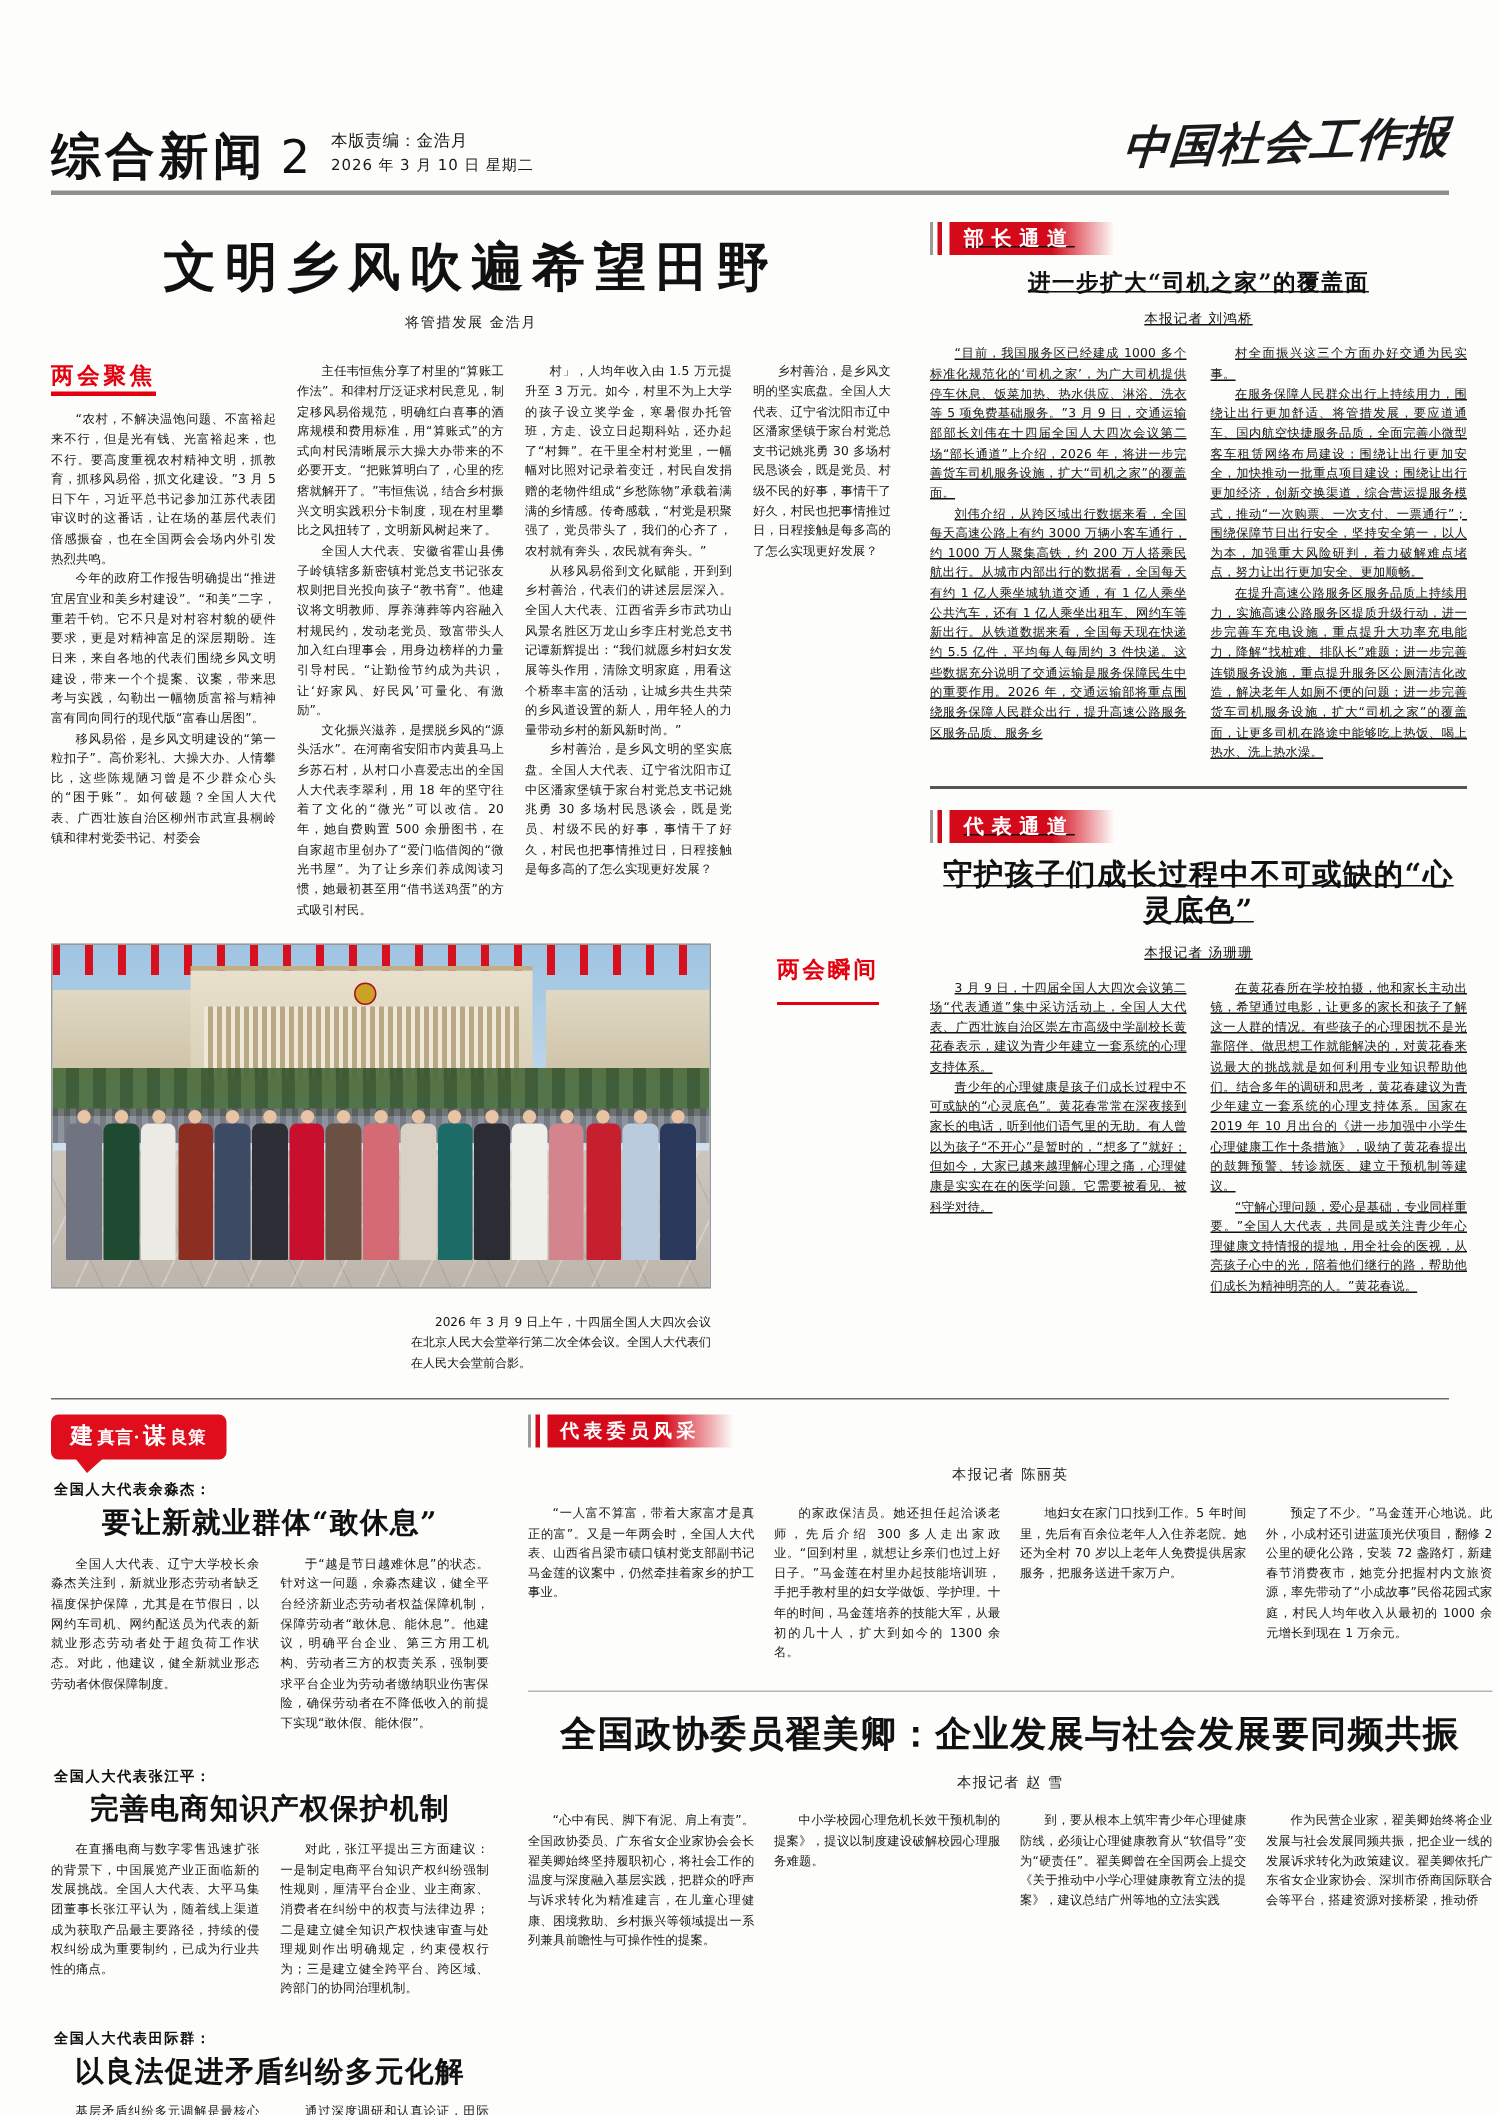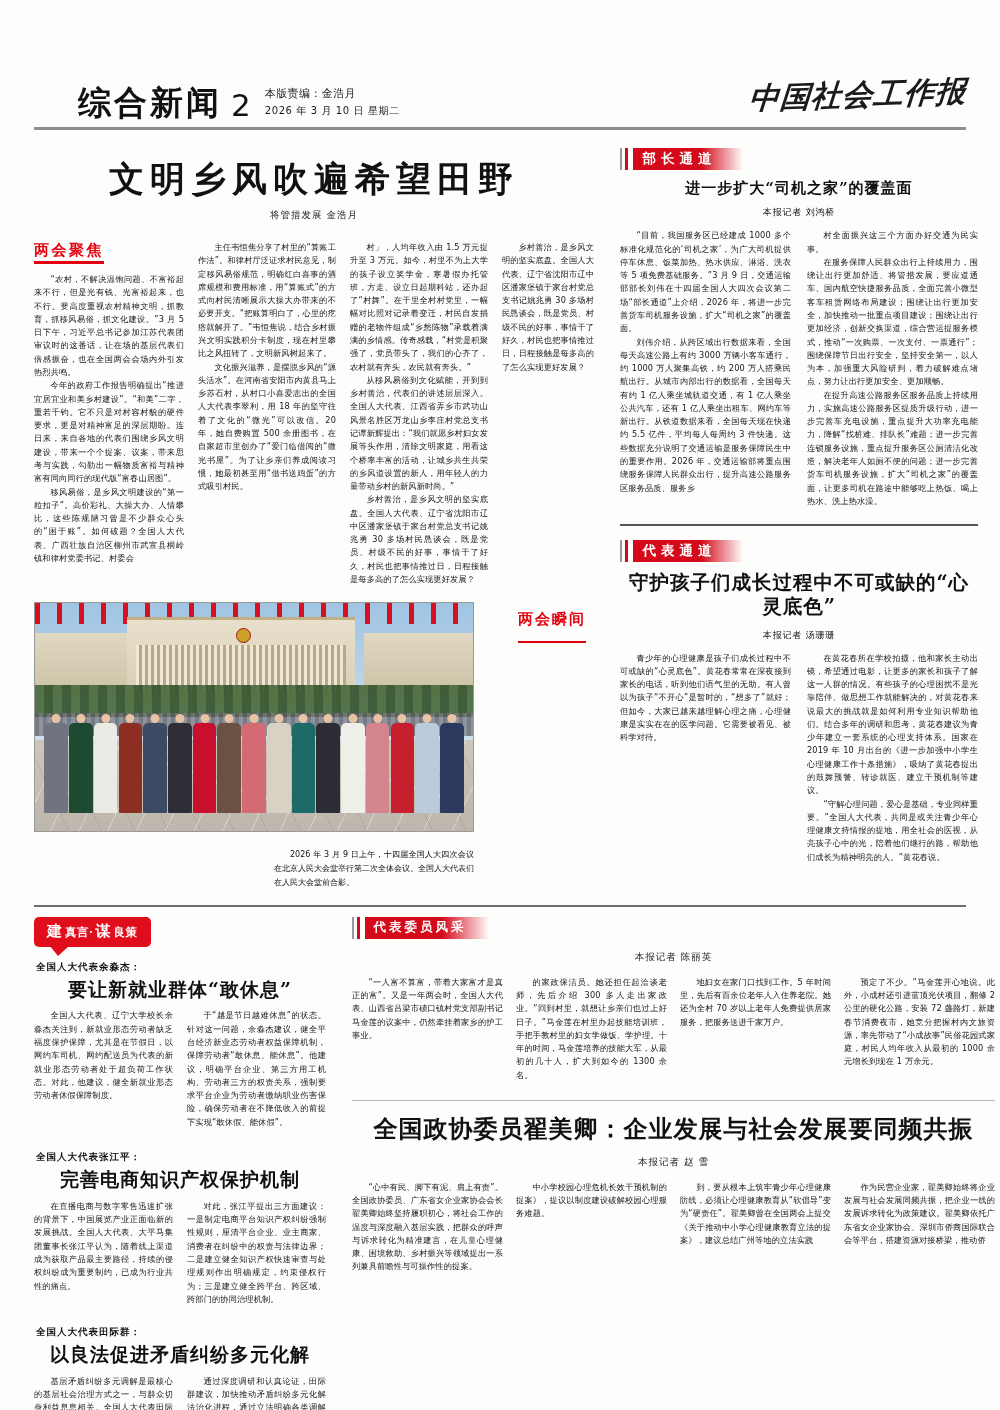--- a/index.html
+++ b/index.html
@@ -18,23 +18,23 @@
   }
 
   
   .masthead{
     position:relative;height:92px;
     display:flex;align-items:flex-end;
     padding-top:28px;
   }
   .mh-left{display:flex;align-items:flex-end;}
   .mh-title{
-    font-family:Liberation Serif, serif;
+    font-family:Liberation Sans, sans-serif;
     font-size:33px;font-weight:700;letter-spacing:3px;
-    line-height:1;color:#111;margin-left:44px;
+    line-height:1;color:#111;
   }
   .mh-pageno{
     font-family:"DejaVu Sans","Liberation Sans",sans-serif;
     font-size:31px;font-weight:400;margin-left:9px;line-height:1;
     position:relative;top:1px;
   }
   .mh-meta{margin-left:14px;padding-bottom:2px;line-height:1.55;}
   .mh-meta div{font-size:11px;letter-spacing:.4px;color:#1a1a1a;white-space:nowrap;}
   .mh-meta .m2{font-size:10px;letter-spacing:.6px;}
   .mh-logo{
@@ -44,21 +44,21 @@
     font-style:italic;letter-spacing:1px;
     transform:skewX(-6deg) rotate(-2deg);
     white-space:nowrap;
   }
   .rule-thick{height:2.5px;background:#8e8e8e;margin-top:7px;}
 
   
   .cols{display:flex;margin-top:0;}
   .col-left{width:580px;}
   .vdiv{width:1px;background:#b9b9b9;margin:14px 13px 0 13px;align-self:stretch;}
-  .col-right{width:358px;}
+  .col-right{width:358px;text-decoration:underline;}
 
   
   .lead-hl{
     text-align:center;
     font-family:"DejaVu Serif","Liberation Serif",serif;
     font-size:35px;font-weight:700;letter-spacing:6px;
     margin:30px 0 0 0;line-height:1.1;
   }
   .byline{
     text-align:center;font-size:9.5px;letter-spacing:1px;
@@ -205,20 +205,21 @@
           <div style="display:inline-block;color:#e3000f;font-weight:700;font-size:15px;letter-spacing:2.5px;border-bottom:3px solid #e3000f;padding-bottom:1px;margin-bottom:9px;font-family:'DejaVu Serif','Liberation Serif',serif;">两会聚焦</div>
           <div class="txt">
             <p>“农村，不解决温饱问题、不富裕起来不行，但是光有钱、光富裕起来，也不行。要高度重视农村精神文明，抓教育，抓移风易俗，抓文化建设。”3 月 5 日下午，习近平总书记参加江苏代表团审议时的这番话，让在场的基层代表们倍感振奋，也在全国两会会场内外引发热烈共鸣。</p>
             <p>今年的政府工作报告明确提出“推进宜居宜业和美乡村建设”。“和美”二字，重若千钧。它不只是对村容村貌的硬件要求，更是对精神富足的深层期盼。连日来，来自各地的代表们围绕乡风文明建设，带来一个个提案、议案，带来思考与实践，勾勒出一幅物质富裕与精神富有同向同行的现代版“富春山居图”。</p>
             <p>移风易俗，是乡风文明建设的“第一粒扣子”。高价彩礼、大操大办、人情攀比，这些陈规陋习曾是不少群众心头的“困于账”。如何破题？全国人大代表、广西壮族自治区柳州市武宣县桐岭镇和律村党委书记、村委会</p>
           </div>
         </div>
         <div style="width:138px;padding-top:1px;">
           <div class="txt">
             <p>主任韦恒焦分享了村里的“算账工作法”。和律村厅泛证求村民意见，制定移风易俗规范，明确红白喜事的酒席规模和费用标准，用“算账式”的方式向村民清晰展示大操大办带来的不必要开支。“把账算明白了，心里的疙瘩就解开了。”韦恒焦说，结合乡村振兴文明实践积分卡制度，现在村里攀比之风扭转了，文明新风树起来了。</p>
+            <p>全国人大代表、安徽省霍山县佛子岭镇辖多新密镇村党总支书记张友权则把目光投向孩子“教书育”。他建议将文明教师、厚养薄葬等内容融入村规民约，发动老党员、致富带头人加入红白理事会，用身边榜样的力量引导村民。“让勤俭节约成为共识，让‘好家风、好民风’可量化、有激励”。</p>
             <p>文化振兴滋养，是摆脱乡风的“源头活水”。在河南省安阳市内黄县马上乡苏石村，从村口小喜爱志出的全国人大代表李翠利，用 18 年的坚守往着了文化的“微光”可以改信。20 年，她自费购置 500 余册图书，在自家超市里创办了“爱门临借阅的“微光书屋”。为了让乡亲们养成阅读习惯，她最初甚至用“借书送鸡蛋”的方式吸引村民。</p>
           </div>
         </div>
         <div style="width:138px;padding-top:1px;">
           <div class="txt">
             <p>村」，人均年收入由 1.5 万元提升至 3 万元。如今，村里不为上大学的孩子设立奖学金，寒暑假办托管班，方走、设立日起期科站，还办起了“村舞”。在干里全村村党里，一幅幅对比照对记录着变迁，村民自发捐赠的老物件组成“乡愁陈物”承载着满满的乡情感。传奇感载，“村党是积聚强了，党员带头了，我们的心齐了，农村就有奔头，农民就有奔头。”</p>
             <p>从移风易俗到文化赋能，开到到乡村善治，代表们的讲述层层深入。全国人大代表、江西省弄乡市武功山风景名胜区万龙山乡李庄村党总支书记谭新辉提出：“我们就愿乡村妇女发展等头作用，清除文明家庭，用看这个桥率丰富的活动，让城乡共生共荣的乡风道设置的新人，用年轻人的力量带动乡村的新风新时尚。”</p>
             <p>乡村善治，是乡风文明的坚实底盘。全国人大代表、辽宁省沈阳市辽中区潘家堡镇于家台村党总支书记姚兆勇 30 多场村民恳谈会，既是党员、村级不民的好事，事情干了好久，村民也把事情推过日，日程接触是每多高的了怎么实现更好发展？</p>
           </div>
         </div>
@@ -305,20 +306,21 @@
               <i></i>
               <i></i>
             </div>
           <div class="tag-red">代表通道</div>
         </div>
         <div class="sec-hl" style="font-size:19.5px;">守护孩子们成长过程中不可或缺的“心灵底色”</div>
         <div class="sec-byline">本报记者  汤珊珊</div>
         <div style="display:flex;gap:16px;margin-top:10px;">
           <div style="width:171px;">
             <div class="txt">
+              <p>3 月 9 日，十四届全国人大四次会议第二场“代表通道”集中采访活动上，全国人大代表、广西壮族自治区崇左市高级中学副校长黄花春表示，建议为青少年建立一套系统的心理支持体系。</p>
               <p>青少年的心理健康是孩子们成长过程中不可或缺的“心灵底色”。黄花春常常在深夜接到家长的电话，听到他们语气里的无助。有人曾以为孩子“不开心”是暂时的，“想多了”就好；但如今，大家已越来越理解心理之痛，心理健康是实实在在的医学问题。它需要被看见、被科学对待。</p>
             </div>
           </div>
           <div style="width:171px;">
             <div class="txt">
               <p>在黄花春所在学校拍摄，他和家长主动出镜，希望通过电影，让更多的家长和孩子了解这一人群的情况。有些孩子的心理困扰不是光靠陪伴、做思想工作就能解决的，对黄花春来说最大的挑战就是如何利用专业知识帮助他们。结合多年的调研和思考，黄花春建议为青少年建立一套系统的心理支持体系。国家在 2019 年 10 月出台的《进一步加强中小学生心理健康工作十条措施》，吸纳了黄花春提出的鼓舞预警、转诊就医、建立干预机制等建议。</p>
               <p>“守解心理问题，爱心是基础，专业同样重要。”全国人大代表，共同是或关注青少年心理健康文持情报的提地，用全社会的医视，从亮孩子心中的光，陪着他们继行的路，帮助他们成长为精神明亮的人。”黄花春说。</p>
             </div>
           </div>
         </div>

